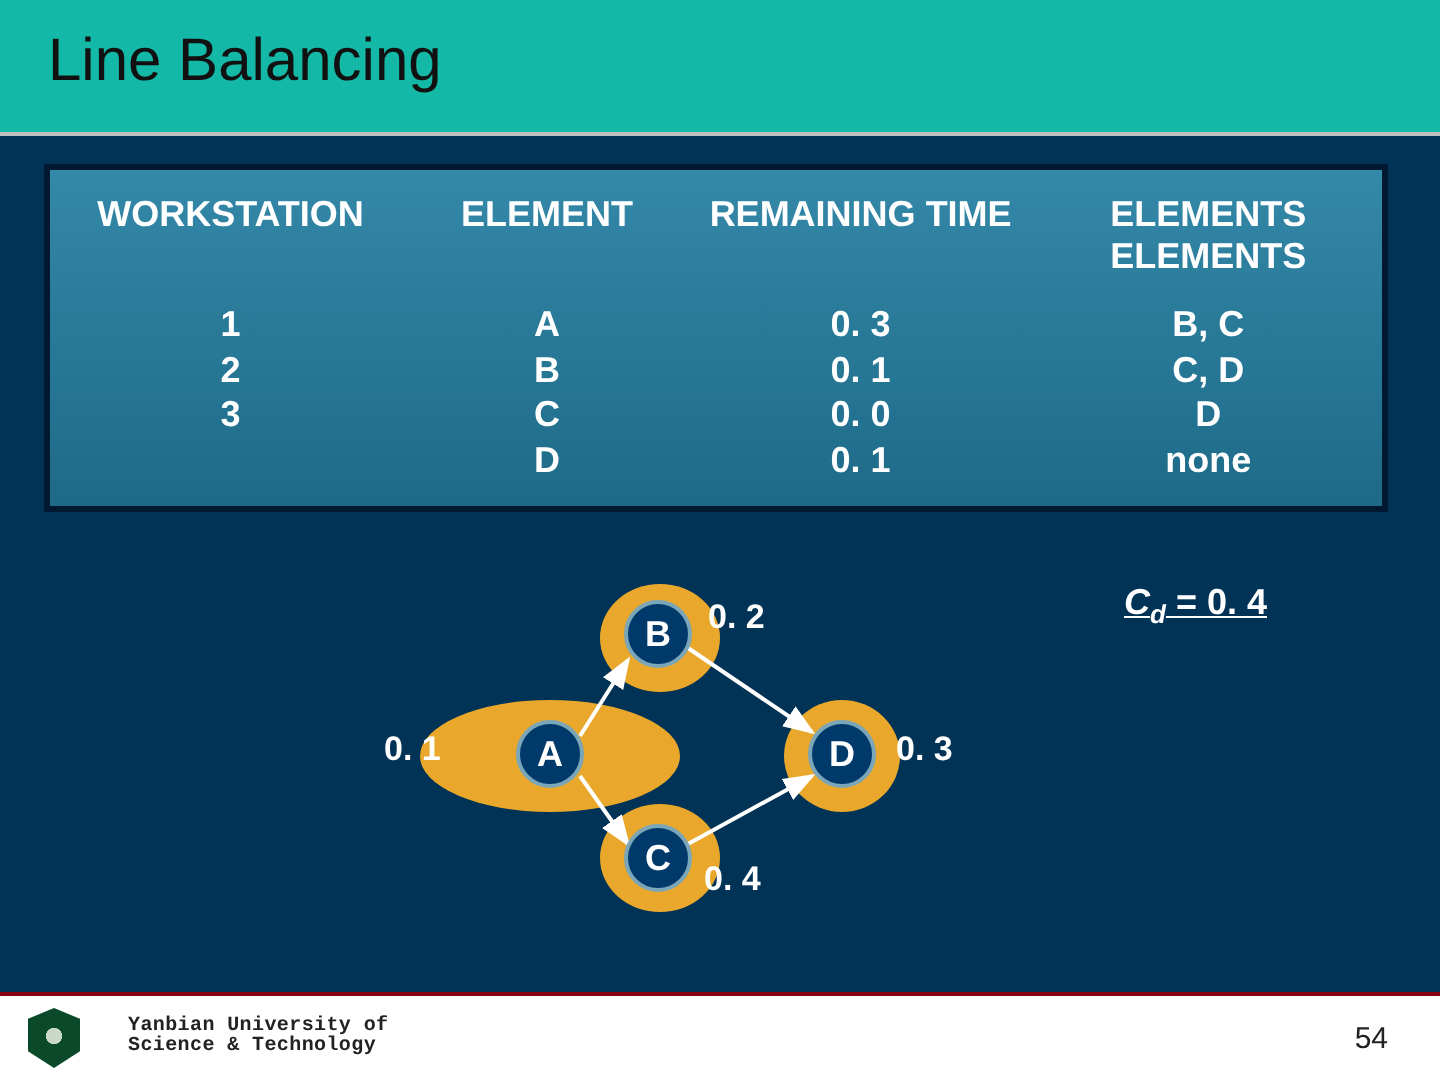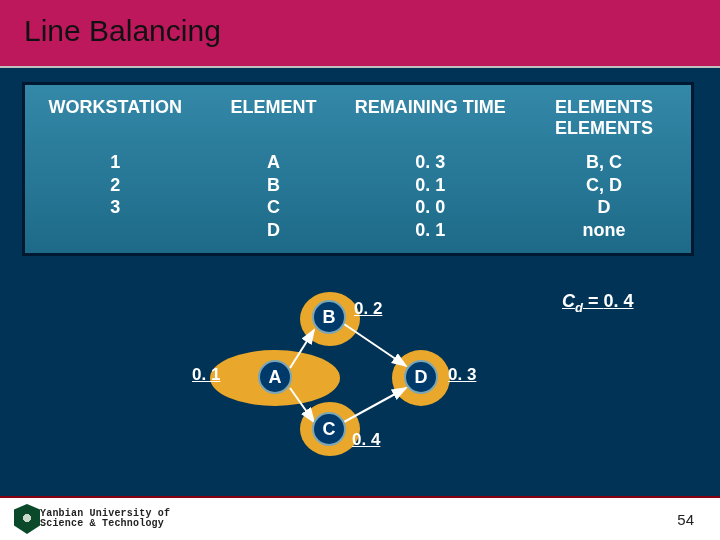--- a/index.html
+++ b/index.html
@@ -5,21 +5,21 @@
   * { box-sizing: border-box; margin: 0; padding: 0; }
   html, body { width: 720px; height: 540px; }
   body {
     background: #003355;
     font-family: Arial, Helvetica, sans-serif;
     color: #000;
     position: relative;
     overflow: hidden;
   }
   .title-area {
-    background: #be185d;
+    background: #14b8a6;
     padding: 14px 24px 18px 24px;
     border-bottom: 2px solid #c0c0c0;
   }
   .title-area h1 {
     font-size: 30px;
     font-weight: 400;
     color: #111;
   }
   .content {
     position: relative;
@@ -78,21 +78,20 @@
   .nodeA { left: 236px; top: 98px; }
   .nodeB { left: 290px; top: 38px; }
   .nodeC { left: 290px; top: 150px; }
   .nodeD { left: 382px; top: 98px; }
 
   .edge-label {
     position: absolute;
     color: #fff;
     font-weight: 700;
     font-size: 17px;
-    text-decoration: underline;
   }
   .lblA { left: 170px; top: 103px; }
   .lblB { left: 332px; top: 37px; }
   .lblC { left: 330px; top: 168px; }
   .lblD { left: 426px; top: 103px; }
 
   svg.arrows { position: absolute; left: 0; top: 0; width: 676px; height: 210px; }
   .arrows line { stroke: #fff; stroke-width: 2; }
 
   .params {
@@ -112,21 +111,21 @@
     left: 0; bottom: 0;
     width: 720px; height: 44px;
     background: #ffffff;
     border-top: 2px solid #870010;
     display: flex;
     align-items: center;
     justify-content: space-between;
     padding: 0 26px 0 14px;
   }
   .footer .uni {
-    display: flex; align-items: center; gap: 0;
+    display: flex; align-items: center; gap: 24px;
   }
   .crest {
     width: 26px; height: 30px;
     background: #0a4a2a;
     clip-path: polygon(50% 0, 100% 18%, 100% 72%, 50% 100%, 0 72%, 0 18%);
     position: relative;
   }
   .crest::after {
     content: "";
     position: absolute; left: 6px; top: 7px; width: 14px; height: 14px;

